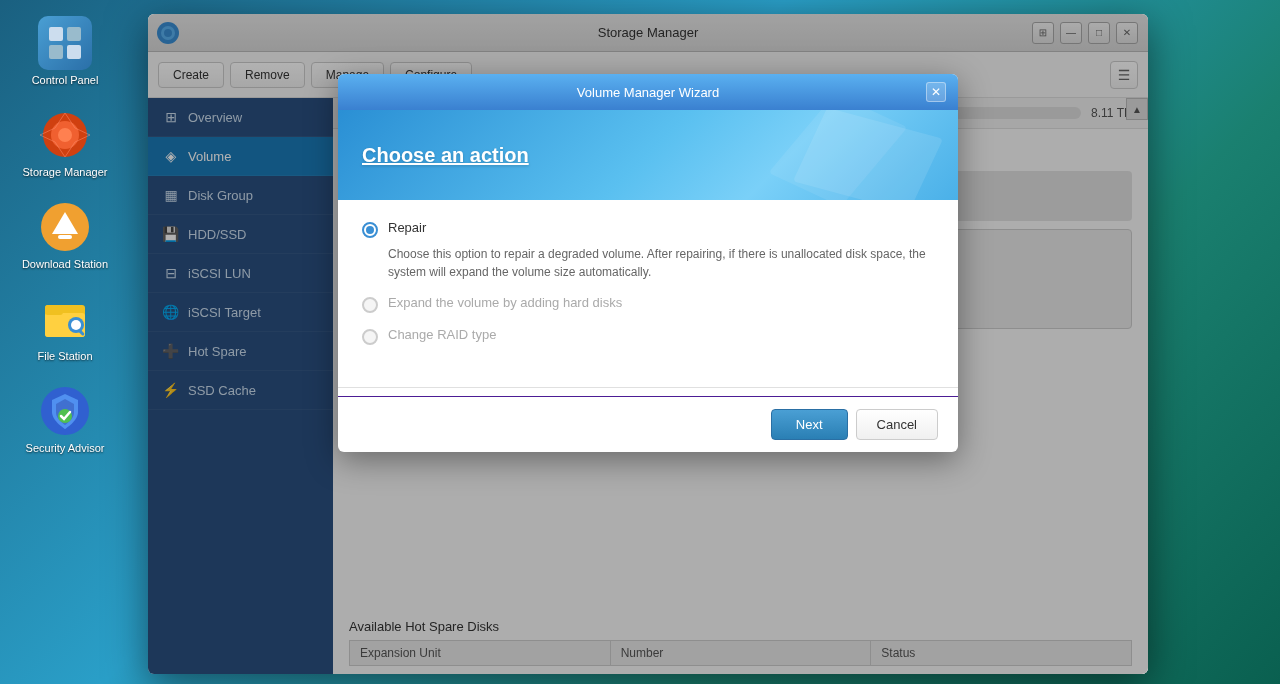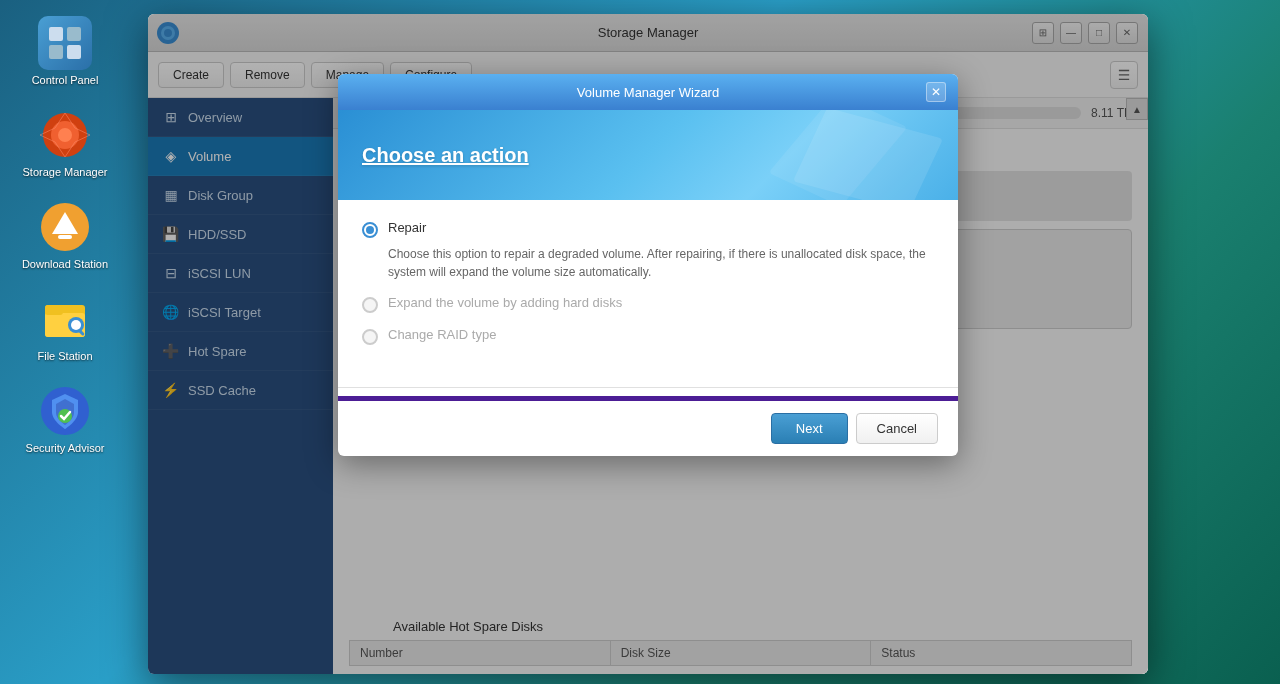--- a/index.html
+++ b/index.html
@@ -371,21 +371,21 @@
       background: #e0e0e0;
       margin: 8px 0;
     }
 
     
     .modal-footer {
       padding: 12px 20px;
       display: flex;
       justify-content: flex-end;
       gap: 8px;
-      border-top: 5px solid #4c1d95;
+      border-top: 1px solid #4c1d95;
     }
     .btn-primary {
       padding: 7px 24px;
       background: linear-gradient(to bottom, #4a9fd4, #2a7fb4);
       color: white;
       border: 1px solid #2a6fa4;
       border-radius: 4px;
       font-size: 13px;
       cursor: pointer;
     }
@@ -563,24 +563,24 @@
           </div>
           <div class="chevron-up">▲</div>
         </div>
 
         <div class="alert-text">st you replace the ies for repair (The '2789 GB'.). Please fo below to find out</div>
 
         <div style="margin: 8px 16px; height:50px; background:#e0e0e0; border-radius:4px;"></div>
         <div style="margin: 8px 16px; height:100px; background:#e8e8e8; border-radius:4px; border:1px solid #ccc;"></div>
 
         <div style="position:absolute; bottom:0; left:0; right:0; padding:8px 16px; background:#f8f8f8;">
-          <div style="font-size:13px;font-weight:500;color:#333;margin-bottom:6px;margin-left:44px;">Available Hot Spare Disks</div>
+          <div style="font-size:13px;font-weight:500;color:#333;margin-bottom:6px;">Available Hot Spare Disks</div>
           <div class="table-header">
+            <div class="th">Expansion Unit</div>
             <div class="th">Number</div>
-            <div class="th">Disk Size</div>
             <div class="th">Status</div>
           </div>
         </div>
       </div>
     </div>
 
     <div class="modal-overlay">
       <div class="modal">
 
         <div class="modal-titlebar">

